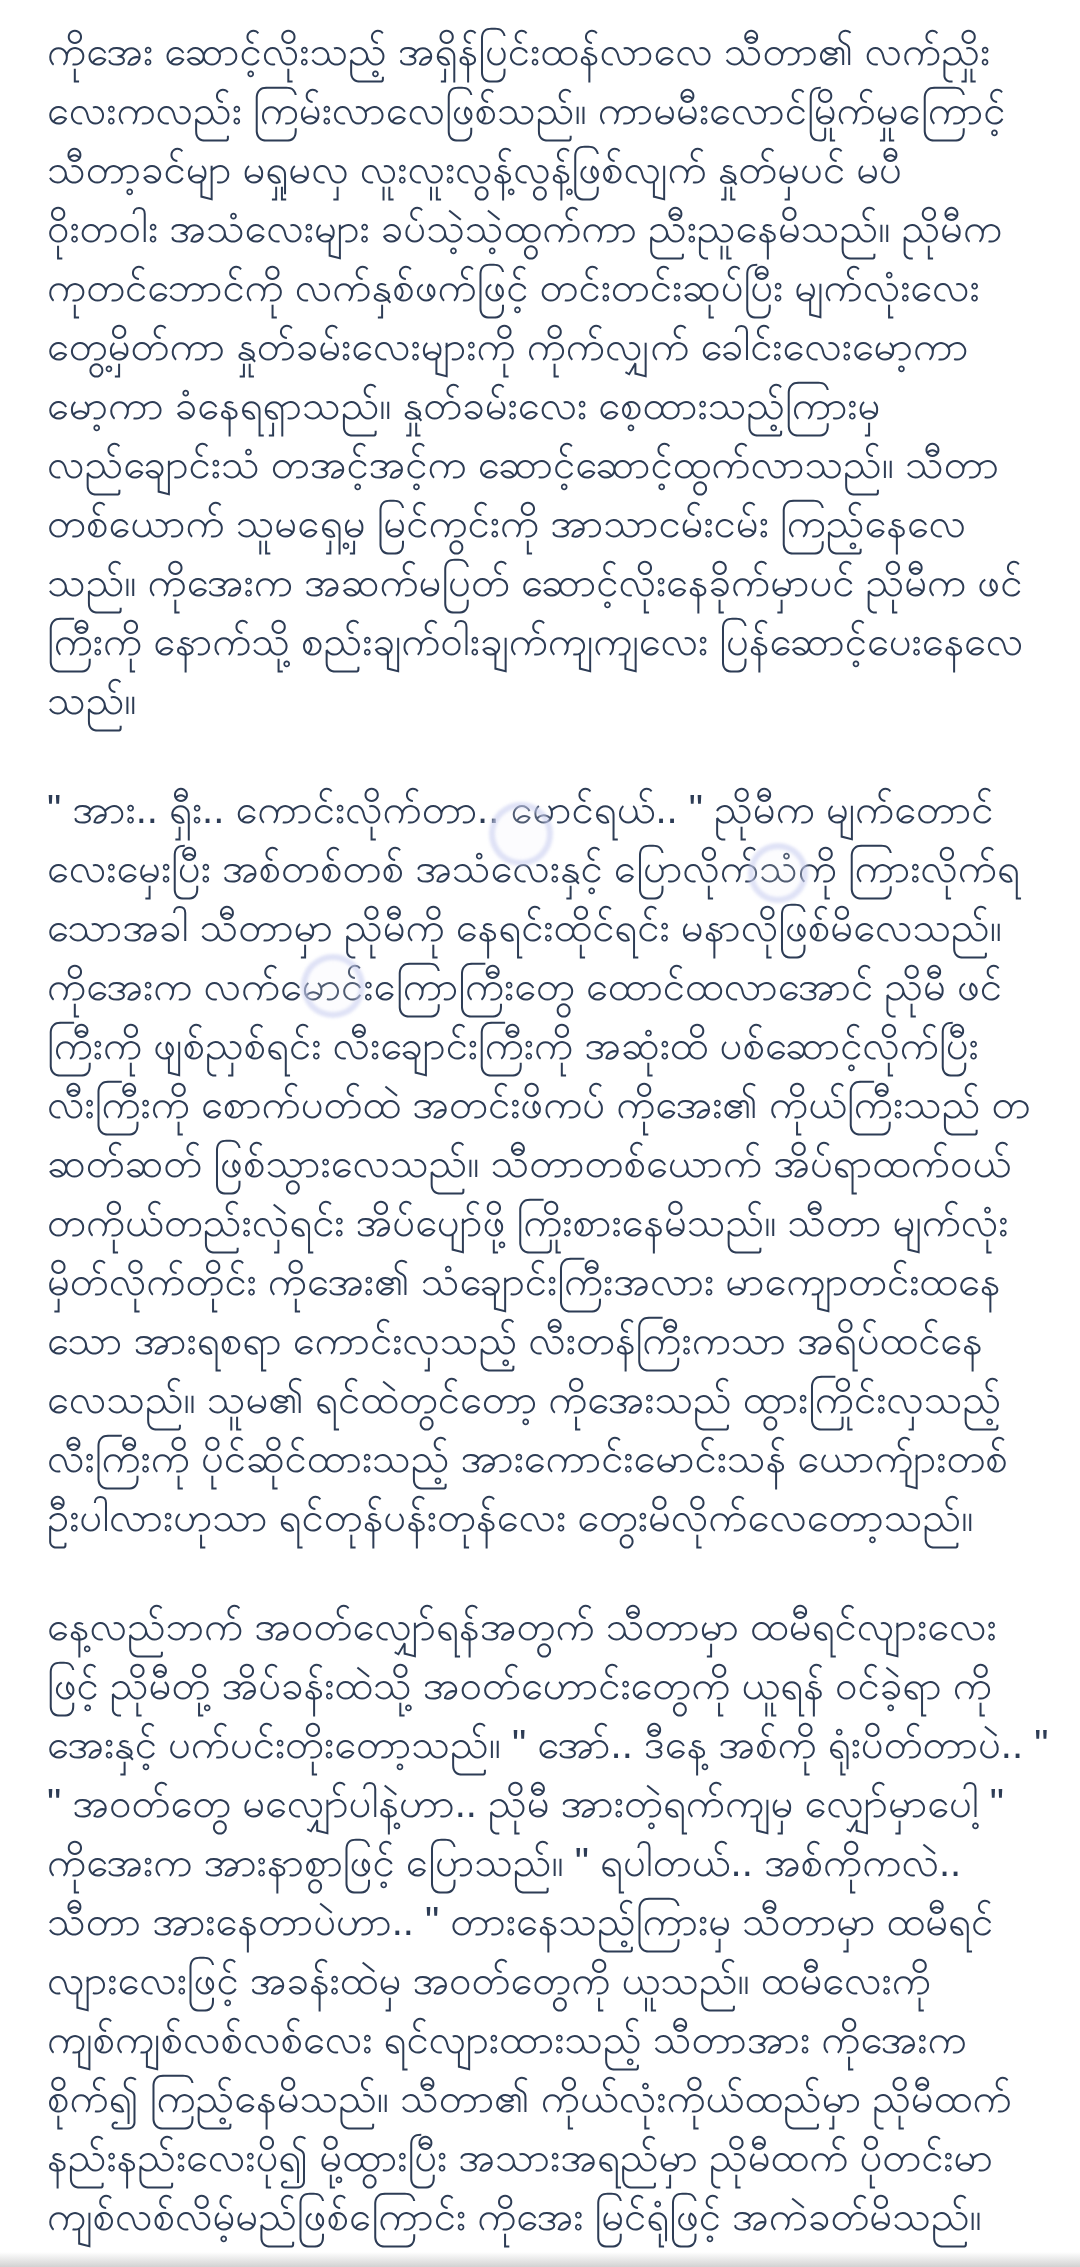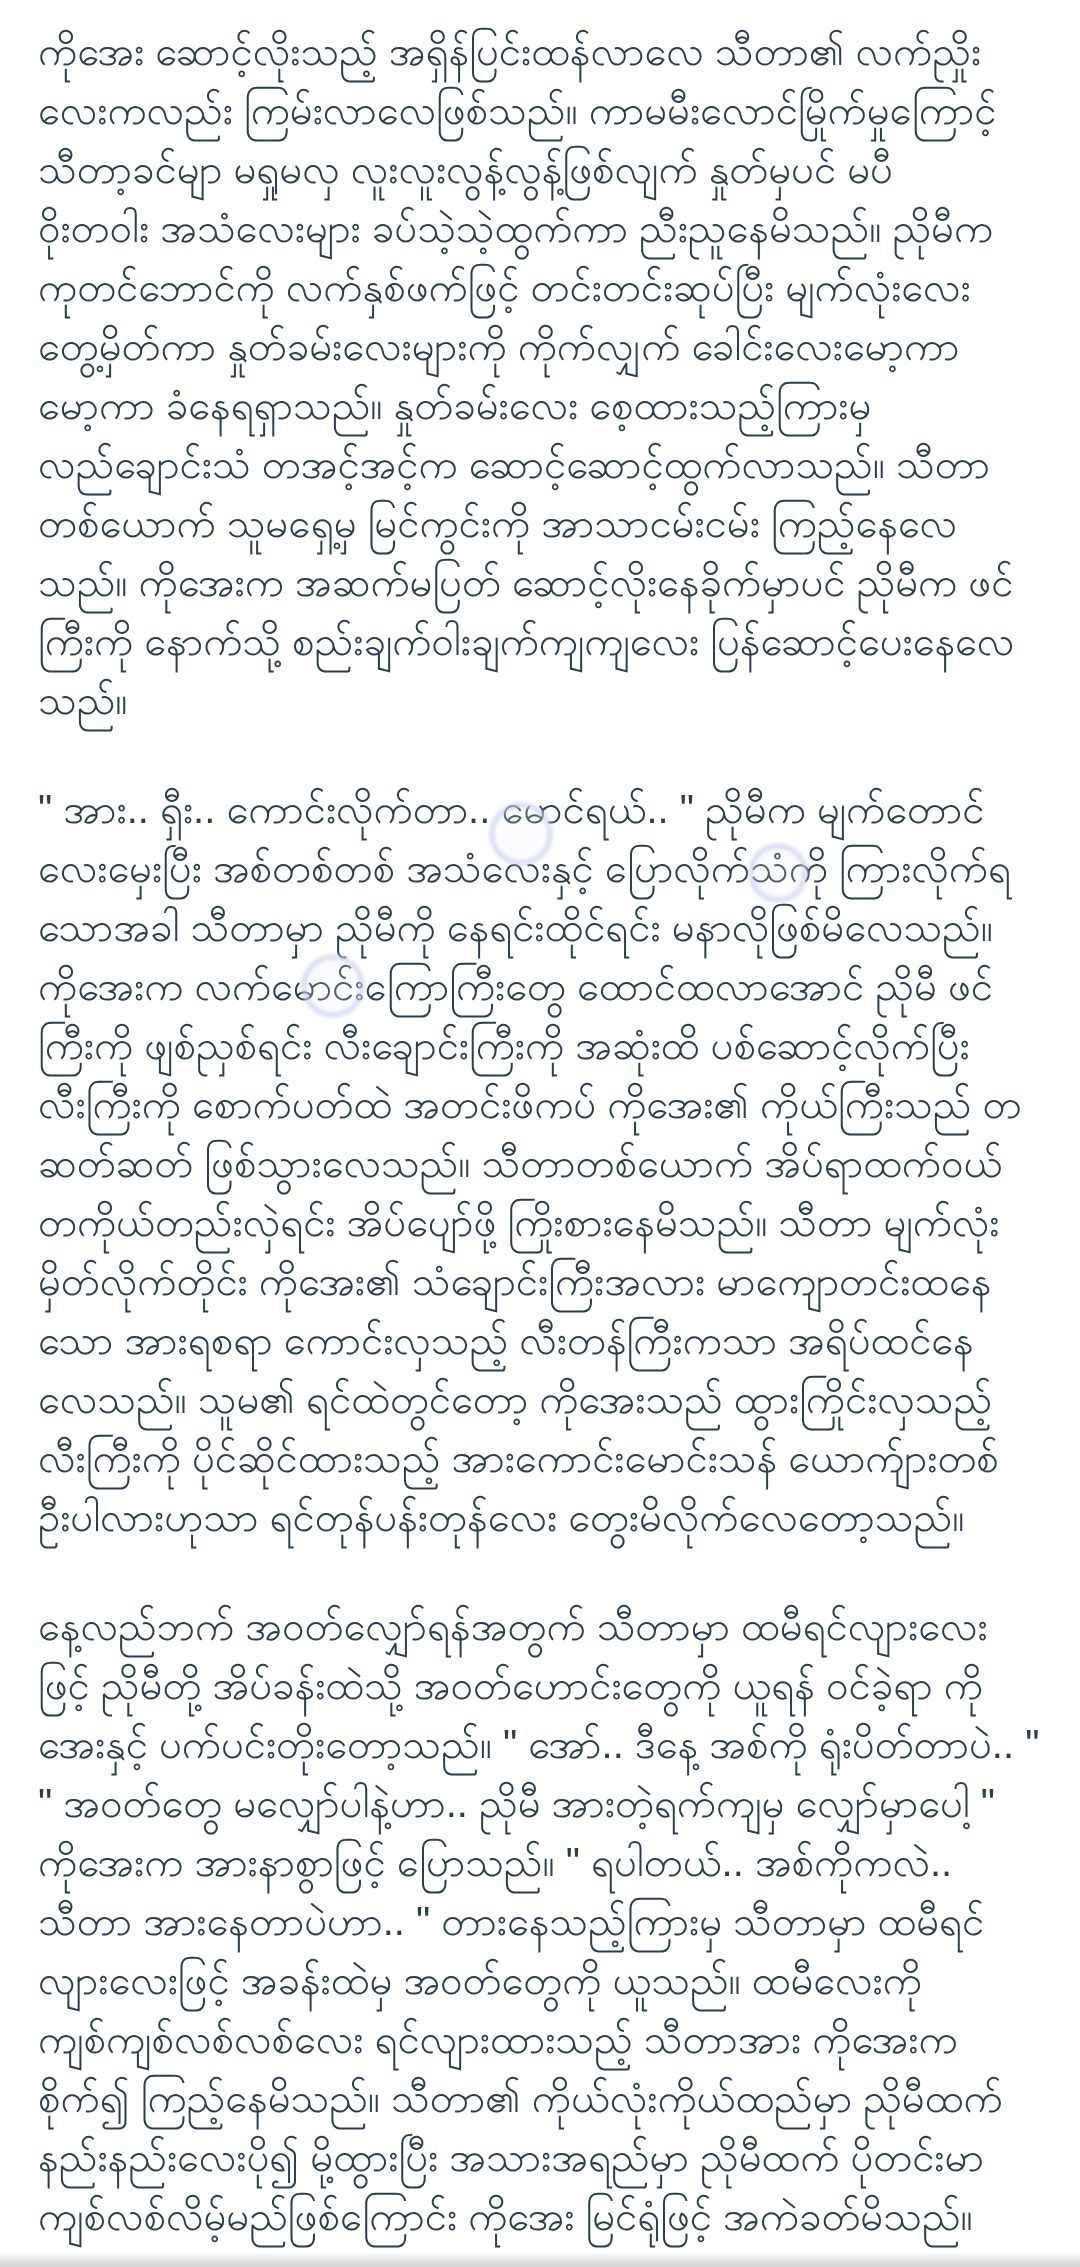--- a/index.html
+++ b/index.html
@@ -21,21 +21,21 @@
     overflow: hidden;
   }
   .story-text {
     position: absolute;
     top: 0;
     left: 0;
     right: 0;
     padding: 22px 22px 0 30px;
   }
   .story-para {
-    margin: 0 0 50px 8px;
+    margin: 0 0 50px 17px;
     font-size: 40px;
     line-height: 59px;
     color: #2d3c55;
     white-space: pre-line;
     text-align: left;
     word-break: keep-all;
   }
   .watermark-ring {
     position: absolute;
     border-radius: 50%;

